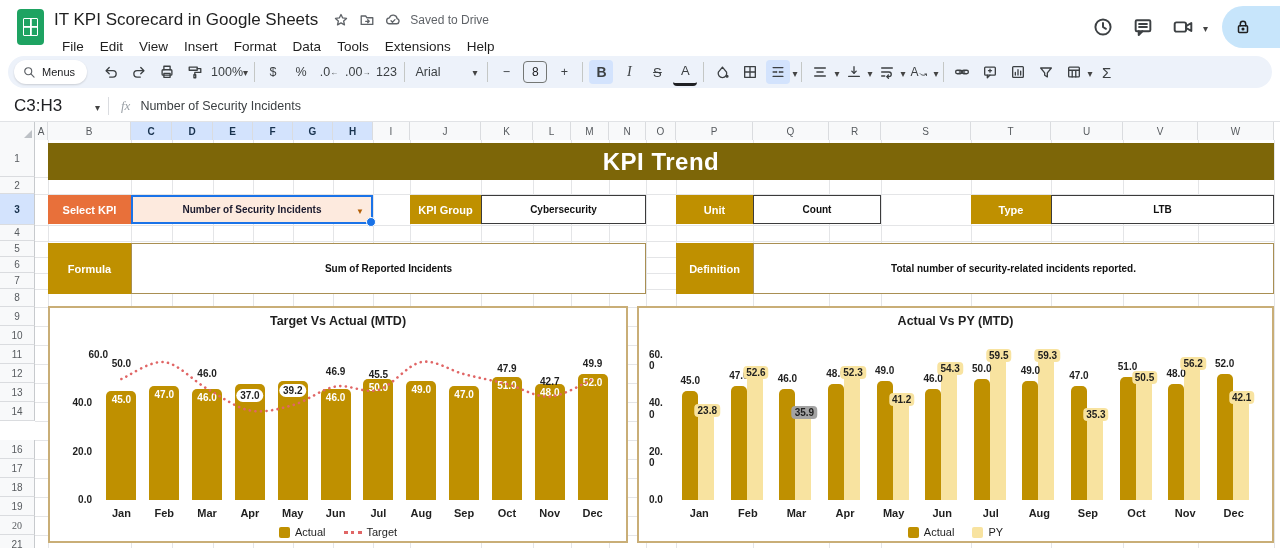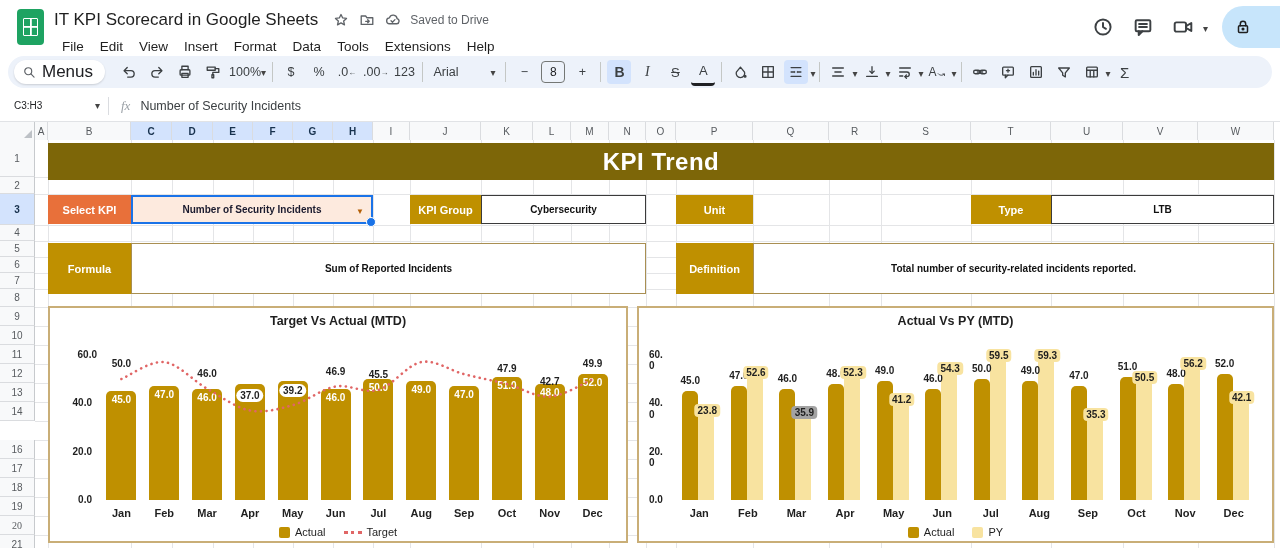--- a/index.html
+++ b/index.html
@@ -28,39 +28,39 @@
   .share-pill{width:46px;height:42px;border-radius:21px 0 0 21px;background:#c7e5fb;display:flex;align-items:center;
               padding-left:12px;margin-left:14px;}
   .share-pill svg{width:18px;height:18px;stroke:#1f1f1f;}
 
   
   .toolbar{position:absolute;left:8px;top:56px;width:1264px;height:32px;background:#edf2fa;border-radius:16px;
            display:flex;align-items:center;padding:0 6px;box-sizing:border-box;}
   .menus-pill{display:flex;align-items:center;background:#fff;border-radius:14px;height:24px;padding:0 12px 0 8px;
               box-shadow:0 1px 2px rgba(0,0,0,.15);margin-right:10px;}
   .menus-pill svg{width:14px;height:14px;stroke:#5f6368;margin-right:6px;}
-  .menus-pill span{font-size:17px;color:#202124;}
+  .menus-pill span{font-size:11px;color:#202124;}
   .tb-ic{display:flex;align-items:center;justify-content:center;min-width:24px;height:24px;border-radius:4px;
          color:#3c4043;font-size:12.5px;margin:0 2px;cursor:pointer;white-space:nowrap;}
   .tb-ic svg{width:16px;height:16px;stroke:#3c4043;}
   .tb-ic.active{background:#d3e3fd;}
   .tb-sep{width:1px;height:20px;background:#c4c7c5;margin:0 4px;}
   .b-bold{font-weight:bold;font-size:14px;}
   .b-italic{font-style:italic;font-family:"Liberation Serif",serif;font-size:14px;}
   .b-strike{text-decoration:line-through;font-size:13px;}
   .b-color{font-size:13px;border-bottom:3px solid #202124;line-height:11px;}
   .fs-box{width:22px;height:20px;border:1px solid #747775;border-radius:4px;display:flex;align-items:center;
           justify-content:center;font-size:12px;margin:0 3px;background:#edf2fa;}
   .dec::after{content:"←";font-size:8px;vertical-align:sub;}
   .inc::after{content:"→";font-size:8px;vertical-align:sub;}
 
   
   .formula-bar{position:absolute;left:0;top:90px;width:1280px;height:31px;display:flex;align-items:center;
                border-bottom:1px solid #e1e3e6;background:#fff;}
-  .name-box{width:86px;display:flex;align-items:center;justify-content:space-between;padding:0 8px 0 14px;font-size:10px;}
+  .name-box{width:86px;display:flex;align-items:center;justify-content:space-between;padding:0 8px 0 14px;font-size:17px;}
   .fx{font-style:italic;font-family:"Liberation Serif",serif;color:#9aa0a6;font-size:13px;margin:0 10px 0 12px;}
   .fb-sep{width:1px;height:18px;background:#dadce0;}
   .fb-text{font-size:12.5px;color:#3c4043;}
 
   
   .col-header-row{position:absolute;left:0;top:121px;width:1280px;height:19px;background:#fff;border-top:1px solid #e1e3e6;}
   .corner{position:absolute;left:0;top:0;width:35px;height:19px;background:#f8f9fa;border-right:1px solid #c7cacd;border-bottom:1px solid #c7cacd;box-sizing:border-box;}
   .corner::after{content:"";position:absolute;right:2px;bottom:2px;border-left:8px solid transparent;border-bottom:8px solid #bdc1c6;}
   .col-h{position:absolute;top:0;height:19px;box-sizing:border-box;border-right:1px solid #dadcdf;border-bottom:1px solid #c7cacd;
          background:#f8f9fa;color:#575b5f;font-size:10px;display:flex;align-items:center;justify-content:center;}
@@ -366,31 +366,32 @@
 
   <div class="overlay lab orange" style="left:48px;top:55px;width:83px;height:29px;">Select KPI</div>
   <div class="overlay dd" style="left:131px;top:55px;width:242px;height:29px;">
     <span>Number of Security Incidents</span>
     <span class="dd-caret"></span>
     <span class="fill-handle"></span>
   </div>
   <div class="overlay lab gold" style="left:410px;top:55px;width:71px;height:29px;">KPI Group</div>
   <div class="overlay vbox" style="left:481px;top:55px;width:165px;height:29px;">Cybersecurity</div>
   <div class="overlay lab gold" style="left:676px;top:55px;width:77px;height:29px;">Unit</div>
+  <div class="overlay vbox" style="left:753px;top:55px;width:128px;height:29px;">Count</div>
   <div class="overlay lab gold" style="left:971px;top:55px;width:80px;height:29px;">Type</div>
   <div class="overlay vbox" style="left:1051px;top:55px;width:223px;height:29px;">LTB</div>
 
   <div class="overlay lab gold" style="left:48px;top:103px;width:83px;height:51px;">Formula</div>
   <div class="overlay vbox2" style="left:131px;top:103px;width:515px;height:51px;">Sum of Reported Incidents</div>
   <div class="overlay lab gold" style="left:676px;top:103px;width:77px;height:51px;">Definition</div>
   <div class="overlay vbox2" style="left:753px;top:103px;width:521px;height:51px;">Total number of security-related incidents reported.</div>
 
   <div class="chart" id="chartL" style="left:48px;top:166px;width:580px;height:237px;">
       <div class="c-title" style="left: 0px; right: 0px; top: 6px;">Target Vs Actual (MTD)</div>
-      <div class="ytick" style="left: 7px; top: 40.8px;">60.0</div>
+      <div class="ytick" style="left: 18px; top: 40.8px;">60.0</div>
       <div class="ytick" style="left: 2px; top: 89.2px;">40.0</div>
       <div class="ytick" style="left: 2px; top: 137.6px;">20.0</div>
       <div class="ytick" style="left: 2px; top: 186px;">0.0</div>
       <div class="bar" style="left: 56.4167px; top: 83.1px; width: 30px; height: 108.9px; background: rgb(191, 144, 0);"></div>
       <div class="bar-label" style="left: 71.4167px; top: 86.1px;">45.0</div>
       <div class="month" style="left: 71.4167px; top: 199px;">Jan</div>
       <div class="bar" style="left: 99.25px; top: 78.26px; width: 30px; height: 113.74px; background: rgb(191, 144, 0);"></div>
       <div class="bar-label" style="left: 114.25px; top: 81.26px;">47.0</div>
       <div class="month" style="left: 114.25px; top: 199px;">Feb</div>
       <div class="bar" style="left: 142.083px; top: 80.68px; width: 30px; height: 111.32px; background: rgb(191, 144, 0);"></div>

